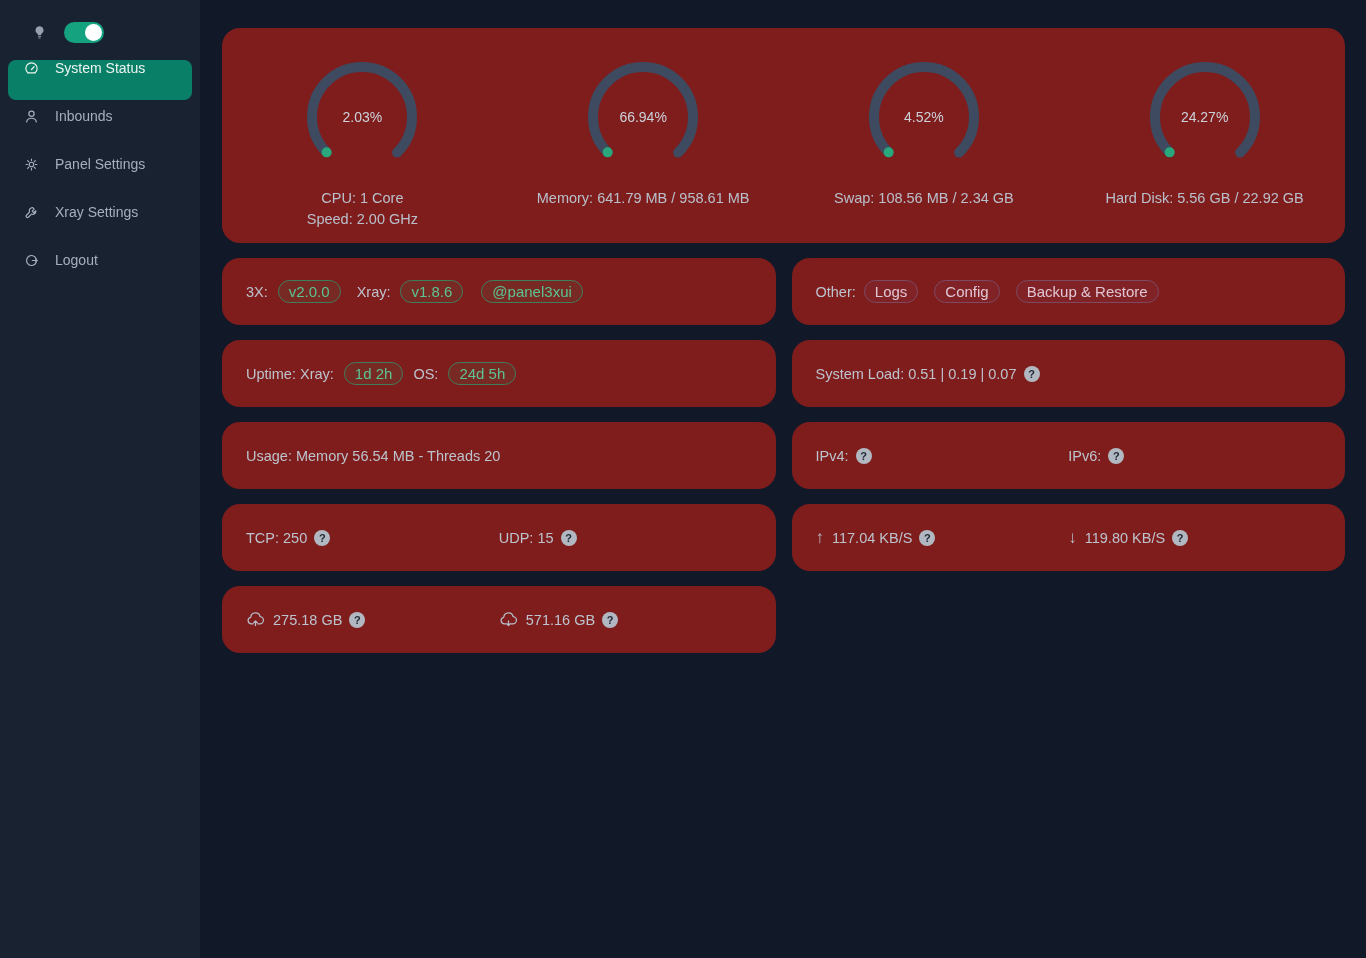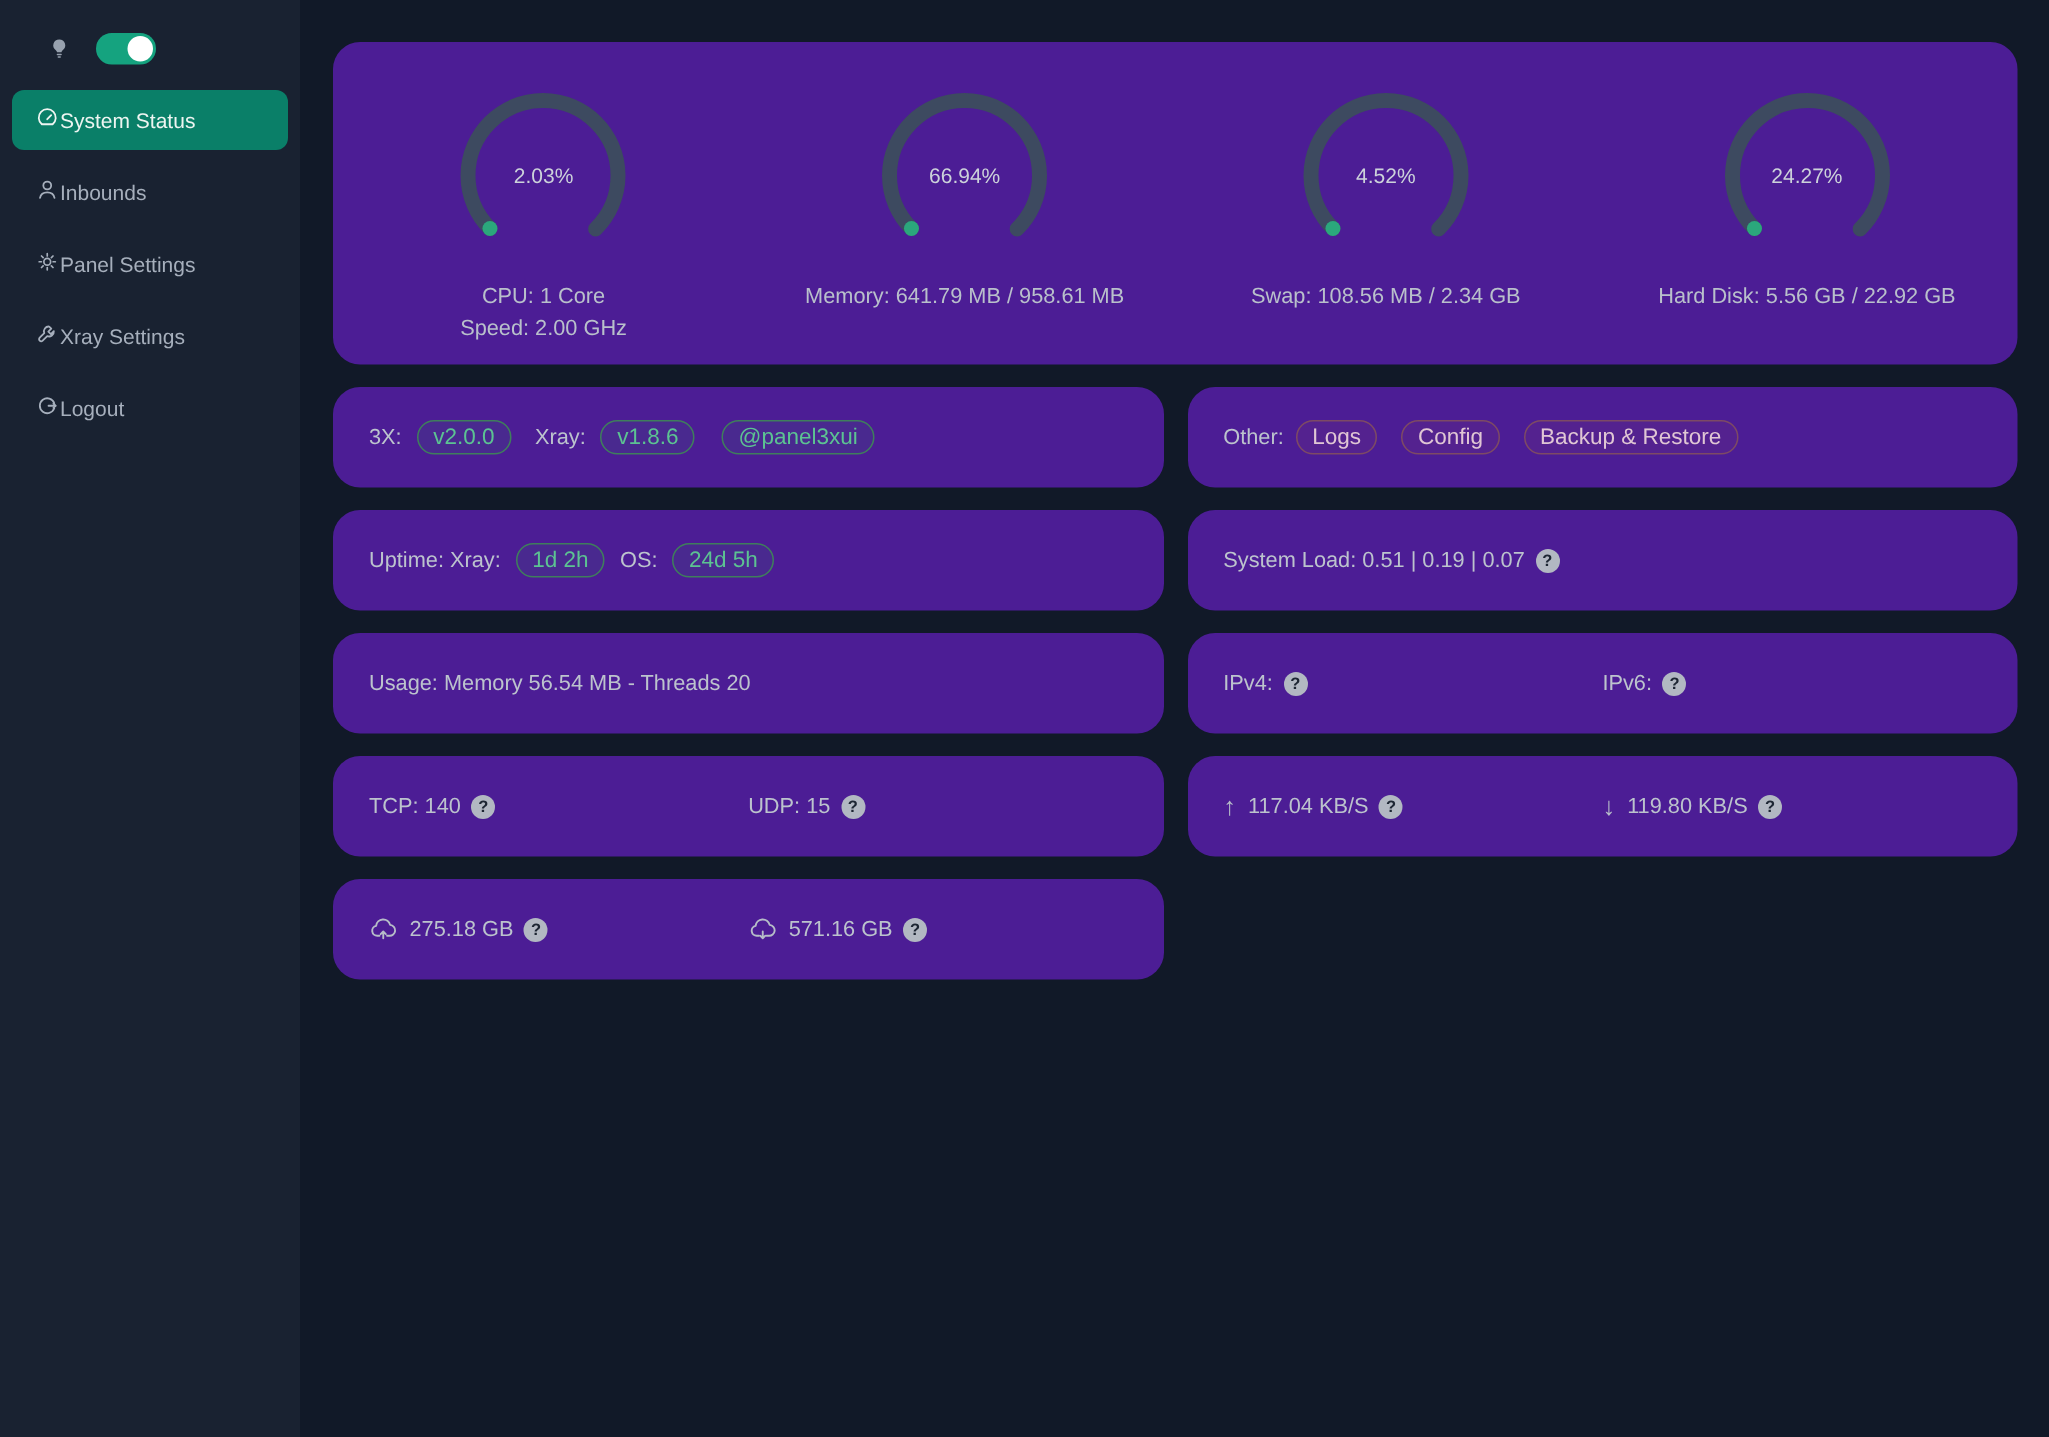--- a/index.html
+++ b/index.html
@@ -7,28 +7,28 @@
        font-family:"Liberation Sans","DejaVu Sans",sans-serif;color:#bcc3cd;}
 
   
   .sidebar{width:200px;flex-shrink:0;background:#192231;box-sizing:border-box;padding-top:20px;}
   .theme-row{height:24px;display:flex;align-items:center;gap:16px;padding-left:31px;margin-bottom:16px;}
   .bulb{display:inline-flex;}
   .toggle{width:40px;height:21px;border-radius:11px;background:#15a37f;position:relative;
           border:none;cursor:pointer;padding:0;}
   .toggle-knob{position:absolute;top:2px;right:2px;width:17px;height:17px;border-radius:50%;background:#fff;}
   .nav{display:flex;flex-direction:column;}
-  .nav-item{display:flex;align-items:center;height:40px;margin:0 8px 8px 8px;
+  .nav-item{display:flex;align-items:flex-start;gap:15px;height:40px;margin:0 8px 8px 8px;
             padding:0 15px;border-radius:8px;color:#a6afbc;font-size:14px;cursor:pointer;}
   .nav-item svg{flex-shrink:0;}
   .nav-item.active{background:#0a7f68;color:#edf5f1;}
 
   
   .main{flex:1;box-sizing:border-box;padding:28px 21px 0 22px;}
-  .card{background:#4c1d95;border-radius:18px;box-sizing:border-box;}
+  .card{background:#7f1d1d;border-radius:18px;box-sizing:border-box;}
 
   
   .gauges-card{height:215px;display:flex;}
   .gauge-block{flex:1;display:flex;flex-direction:column;align-items:center;padding-top:29px;}
   .gauge{position:relative;width:120px;height:120px;}
   .gauge svg{width:120px;height:120px;display:block;}
   .gauge-track,.gauge-fill{fill:none;stroke-width:10;stroke-linecap:round;
        transform:rotate(135deg);transform-origin:60px 60px;}
   .gauge-track{stroke:#3d4a60;stroke-dasharray:235.62 314.16;}
   .gauge-fill{stroke:#2ba77c;stroke-dasharray:0 314.16;}
@@ -222,21 +222,21 @@
         <span class="help">?</span>
       </div>
       <div class="half">
         <span>IPv6:</span>
         <span class="help">?</span>
       </div>
     </section>
 
     <section class="card row-card">
       <div class="half">
-        <span>TCP: 140</span>
+        <span>TCP: 250</span>
         <span class="help">?</span>
       </div>
       <div class="half">
         <span>UDP: 15</span>
         <span class="help">?</span>
       </div>
     </section>
 
     <section class="card row-card">
       <div class="half">

